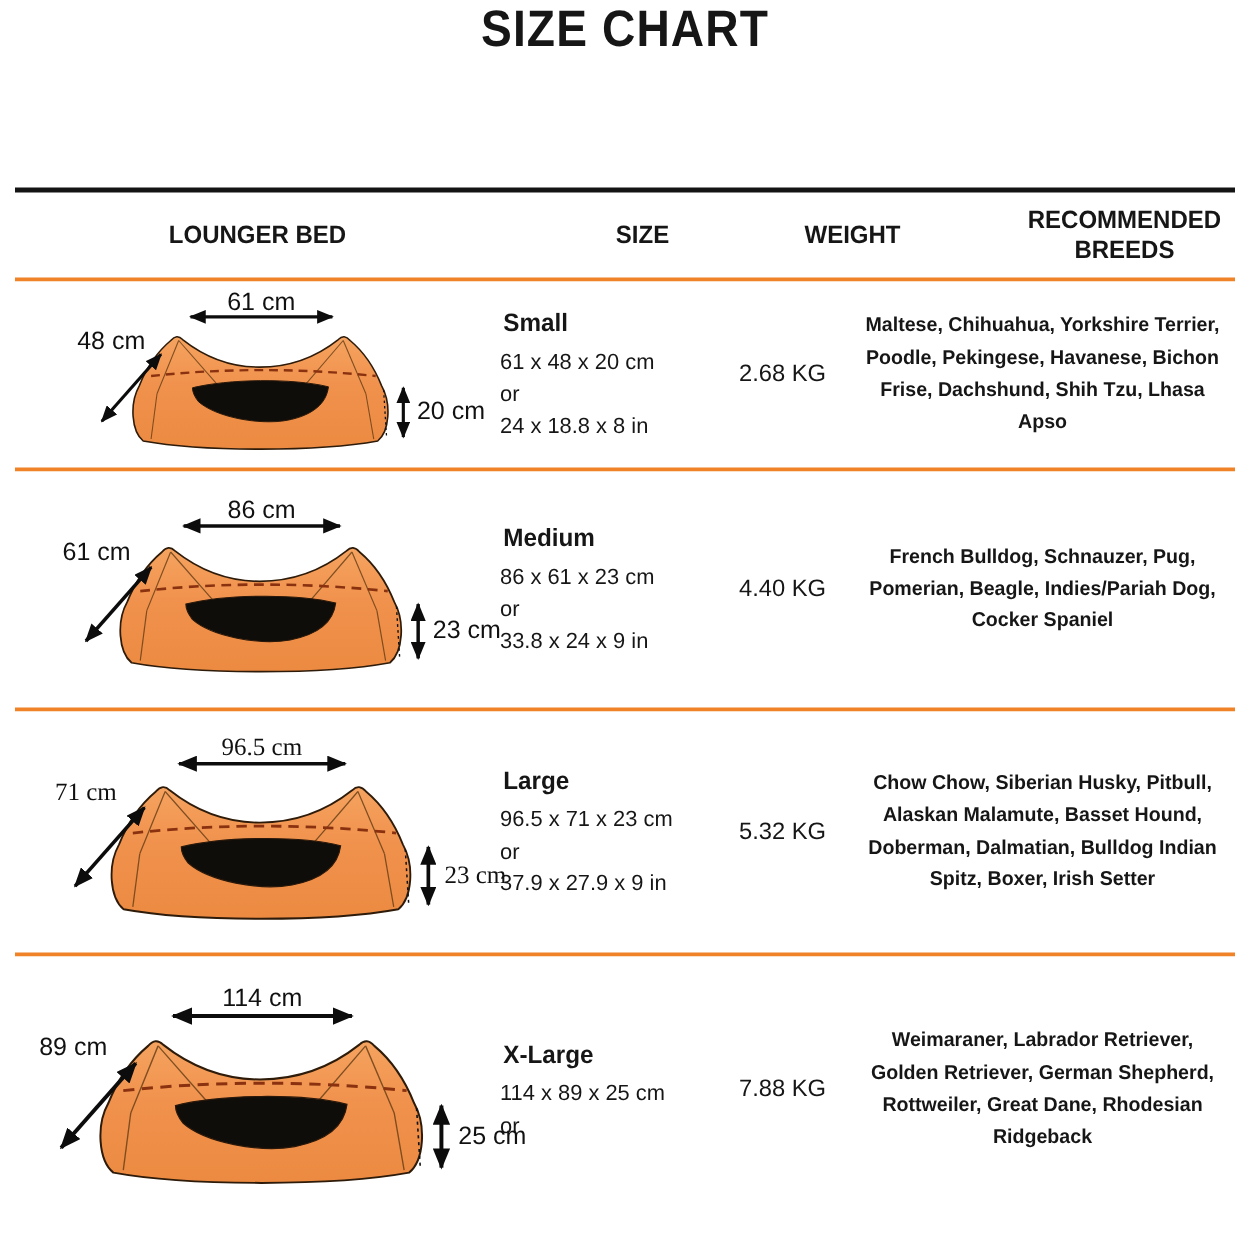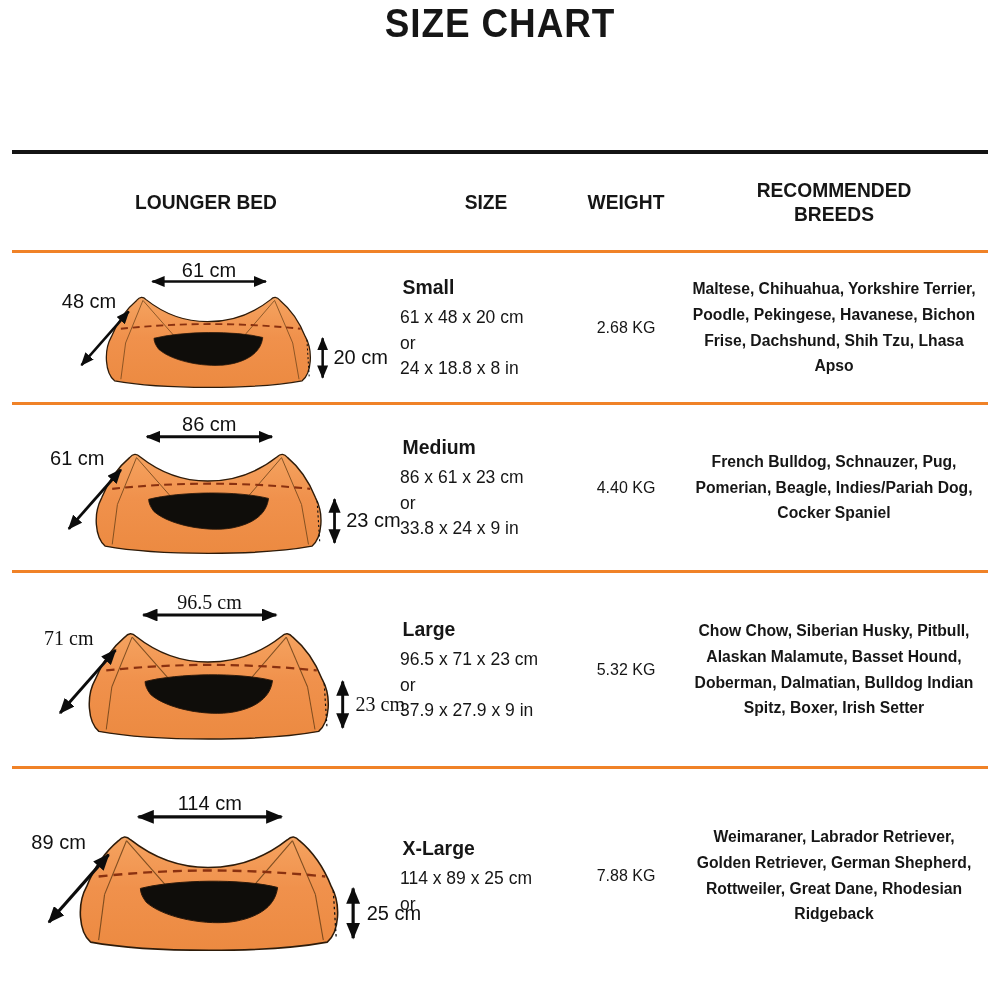--- a/index.html
+++ b/index.html
@@ -21,52 +21,52 @@
   }
   .page{padding:0 12px;}
   .title-wrap{height:150px;display:flex;align-items:flex-start;justify-content:center;}
   .page-title{
     font-size:41px;font-weight:600;letter-spacing:1px;
     transform:scaleX(.9);display:inline-block;white-space:nowrap;
   }
   .top-rule{border-top:4px solid #141414;}
   .header-row{
     display:grid;grid-template-columns:388px 172px 108px 1fr;
-    height:96px;align-items:center;
+    height:68px;align-items:center;gap:28px;
   }
   .col-header{
     font-weight:700;font-size:20px;text-align:center;line-height:1.2;
     transform:scaleX(.96);
   }
   .col-header.breeds{padding:0 55px;}
   .size-row{
     display:grid;grid-template-columns:388px 172px 108px 1fr;
     align-items:center;border-top:3px solid var(--accent);
   }
   .row-0{height:152px;}
-  .row-1{height:168px;}
+  .row-1{height:192px;}
   .row-2{height:196px;}
   .row-3{height:216px;}
   .bed-cell{display:flex;justify-content:center;align-items:center;}
   .bed-fig{position:relative;}
   .fig-0{width:300px;height:134px;}
   .fig-1{width:330px;height:148px;}
   .fig-2{width:352px;height:157px;font-family:Liberation Serif, serif;}
   .fig-3{width:378px;height:169px;}
   .bed-fig svg.bed-svg{width:100%;height:100%;display:block;overflow:visible;}
   .dim{
     position:absolute;font-size:20px;font-weight:400;color:#111;
     white-space:nowrap;line-height:1;
   }
   .dim-w{left:51%;top:7%;transform:translate(-50%,-50%);}
   .dim-d{left:11%;top:30%;transform:translate(-50%,-50%);}
   .dim-h{left:92.5%;top:72%;transform:translate(0,-50%);}
   .size-cell{line-height:1.45;font-size:17.5px;}
   .size-name{font-size:20px;font-weight:700;margin-bottom:3px;transform:scaleX(.97);}
-  .weight-cell{text-align:center;font-size:16px;}
+  .weight-cell{text-align:center;font-size:19px;}
   .breeds-cell{
     text-align:center;font-size:16px;font-weight:700;line-height:1.6;
     padding:0 2px;transform:scaleX(.98);
   }
   .breeds-inner{max-width:342px;margin:0 auto;}
   .defs-svg{position:absolute;width:0;height:0;}
 </style>
 </head>
 <body>
 

